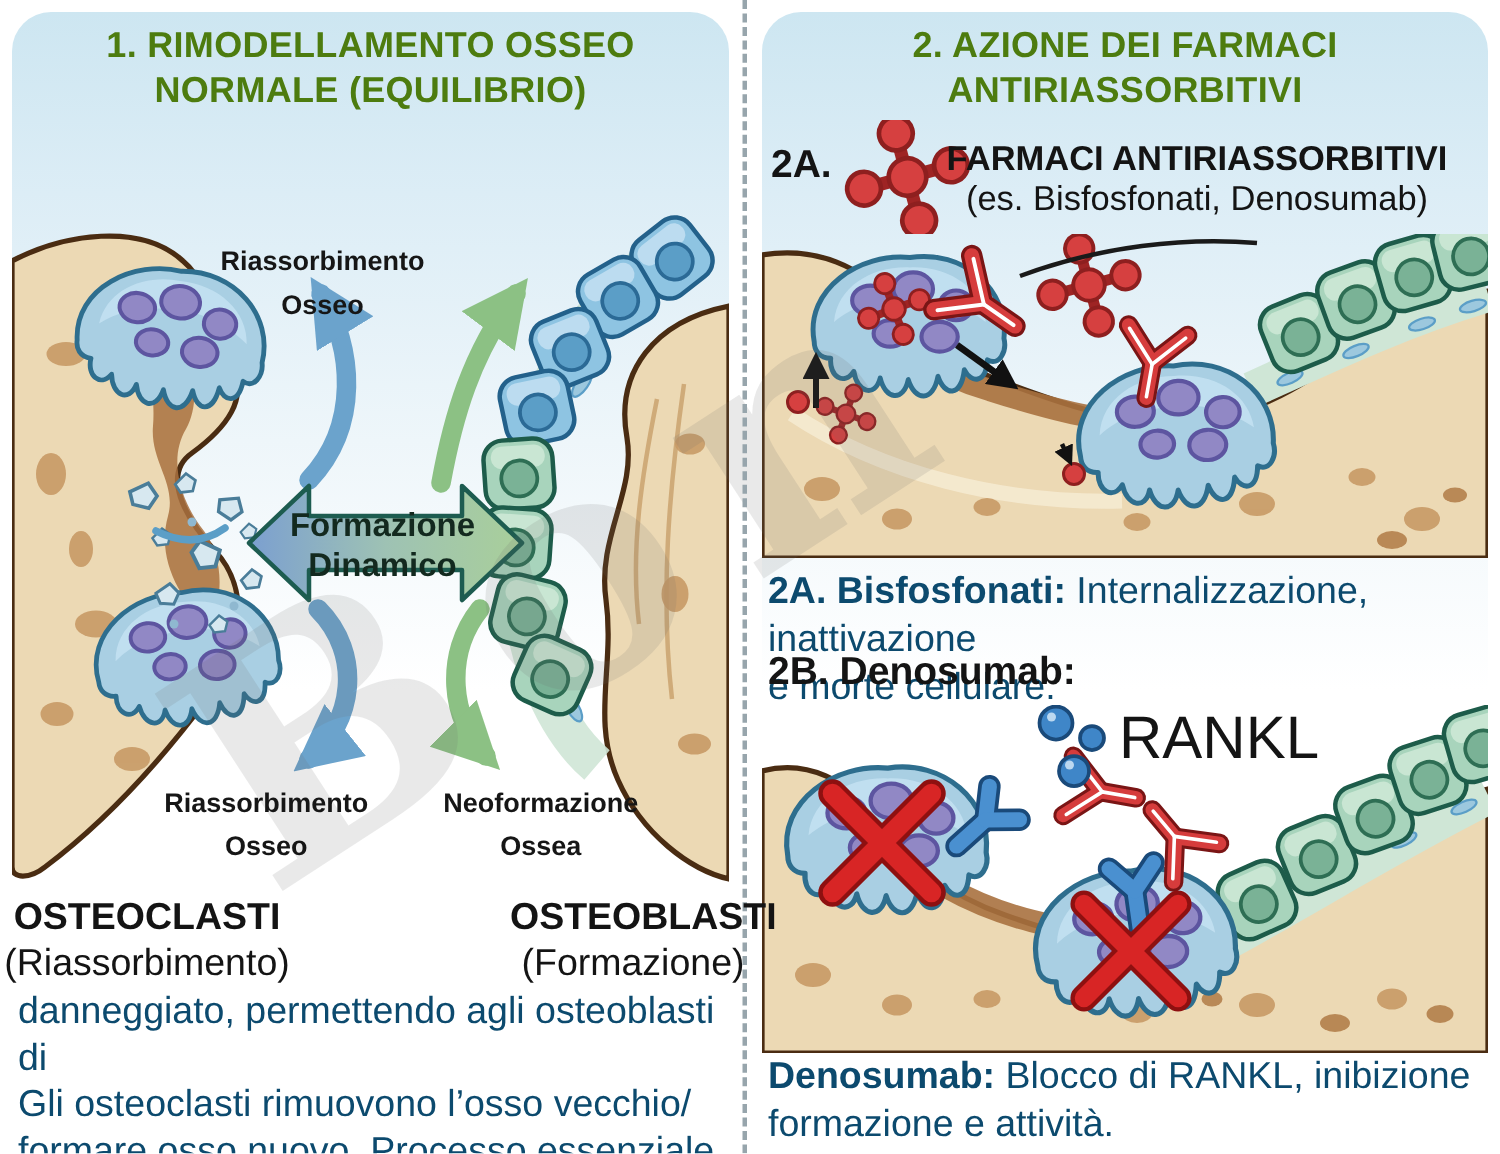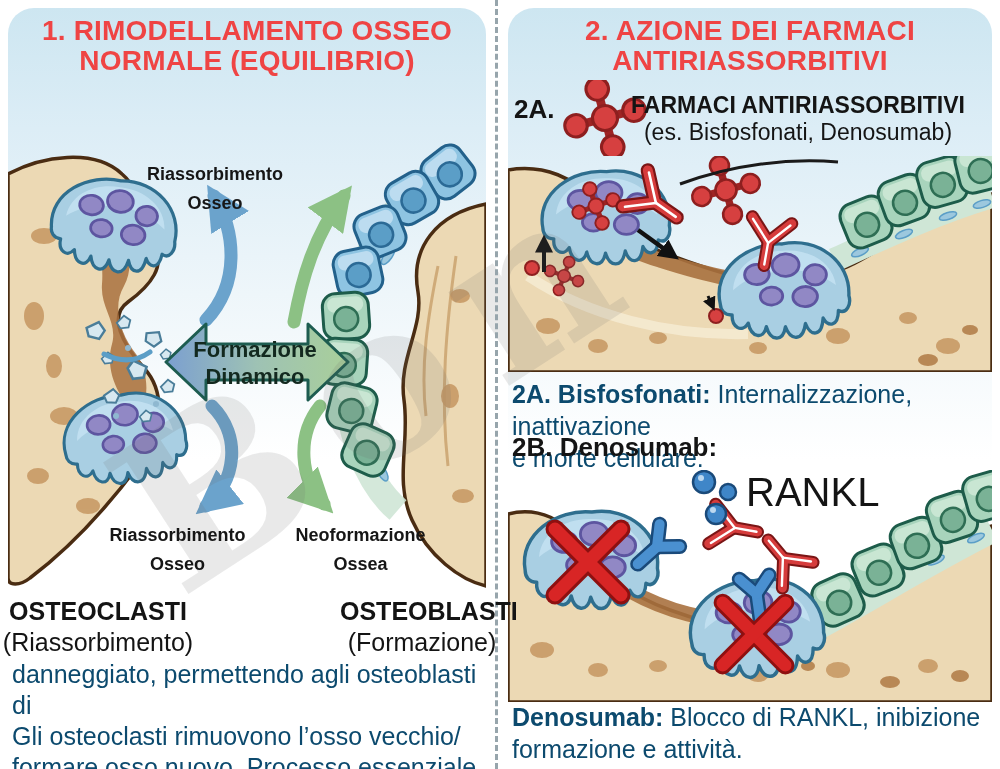--- a/index.html
+++ b/index.html
@@ -5,21 +5,21 @@
   html,body{margin:0;padding:0;background:#fff;}
   .page{position:relative;width:1000px;height:769px;background:#ffffff;overflow:hidden;
         font-family:"Liberation Sans",sans-serif;color:#141414;}
   .panel{position:absolute;top:8px;height:753px;border-radius:26px;
          background:linear-gradient(180deg,#cde6f1 0%,#dcedf6 16%,#eef6fa 38%,#ffffff 60%,#ffffff 100%);}
   .panel.left{left:8px;width:478px;}
   .panel.right{left:508px;width:484px;}
   .divider{position:absolute;left:495px;top:0;height:769px;width:0;border-left:3px dashed #97a5ac;}
   .abs{position:absolute;}
   .ctr{text-align:center;}
-  .ttl{font-size:28px;font-weight:700;line-height:30px;letter-spacing:0.2px;color:#ef4444;}
+  .ttl{font-size:24px;font-weight:700;line-height:30px;letter-spacing:0.2px;color:#4d7c0f;}
   .lbl{font-size:18px;font-weight:700;line-height:29px;color:#161616;}
   .cap{font-size:25px;line-height:31px;color:#0c4a6e;}
   .b{font-weight:700;}
   .arrowtxt{font-size:22px;font-weight:700;line-height:27px;color:#13291f;}
   .watermark{position:absolute;left:70px;top:430px;font-family:"DejaVu Serif",serif;
              font-size:215px;font-weight:700;color:#6b6b6b;opacity:0.14;letter-spacing:30px;
              transform:rotate(-33deg);transform-origin:0 0;pointer-events:none;white-space:nowrap;}
   svg{display:block;}
 </style>
 </head>

